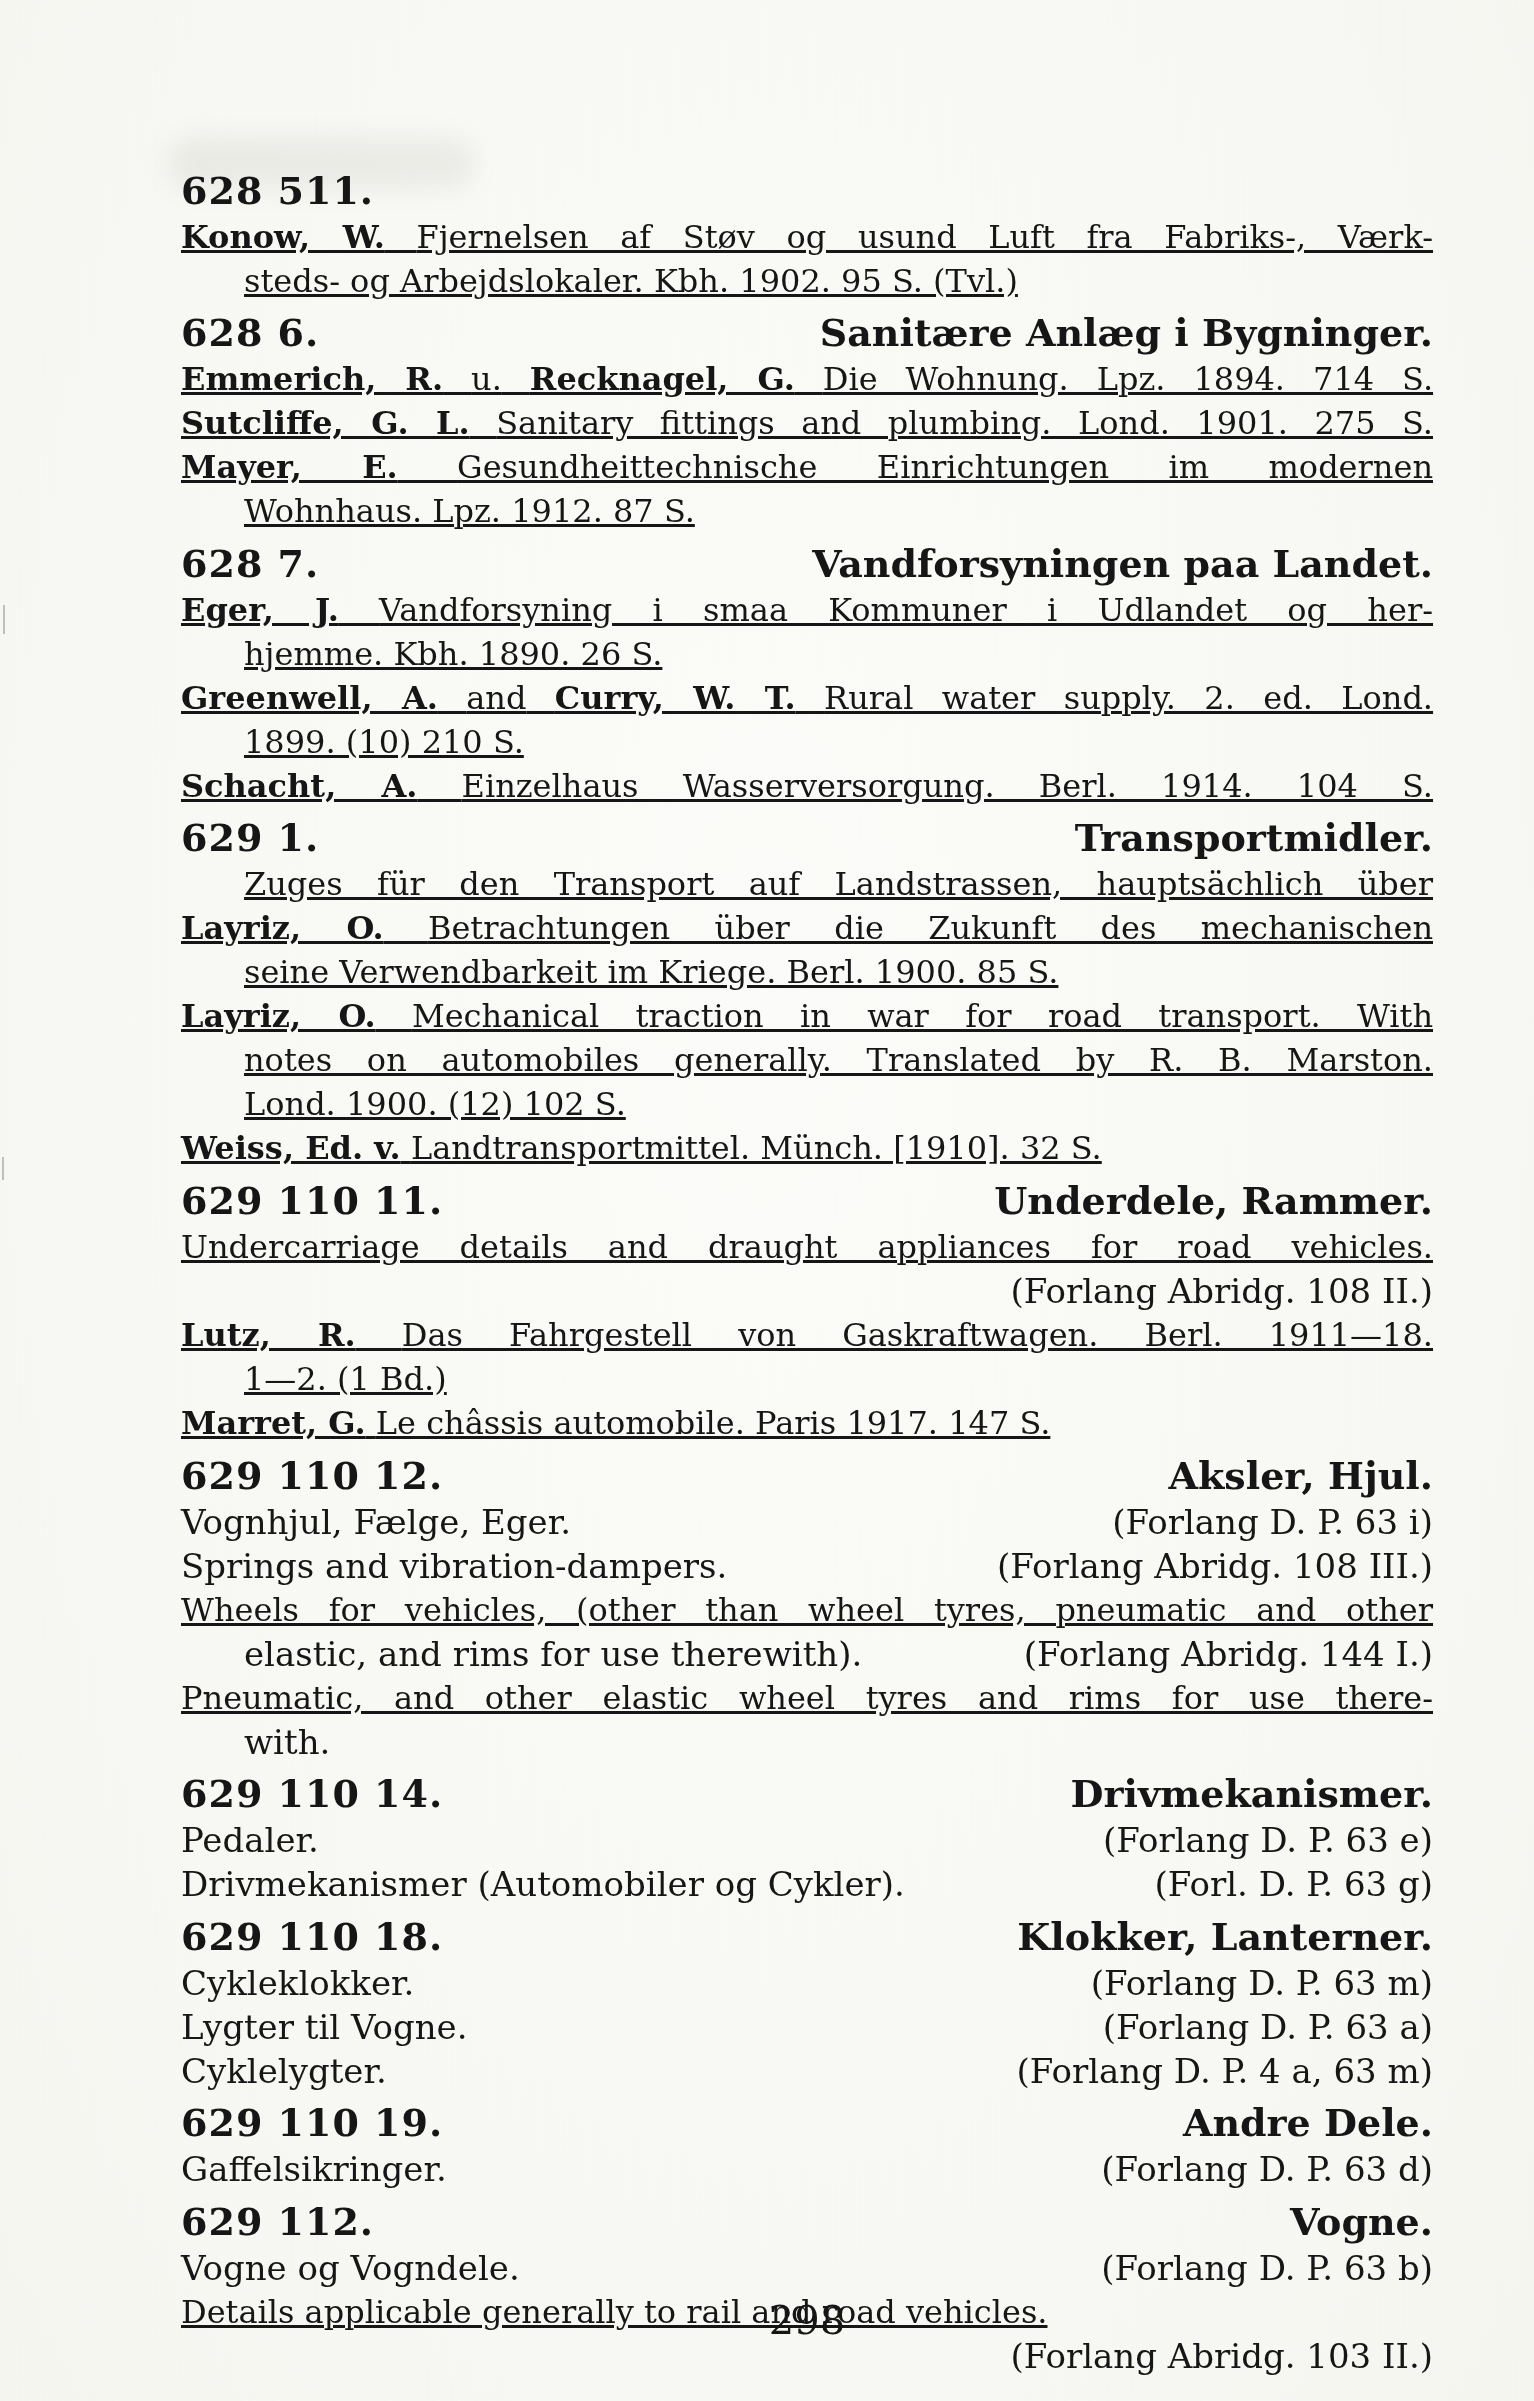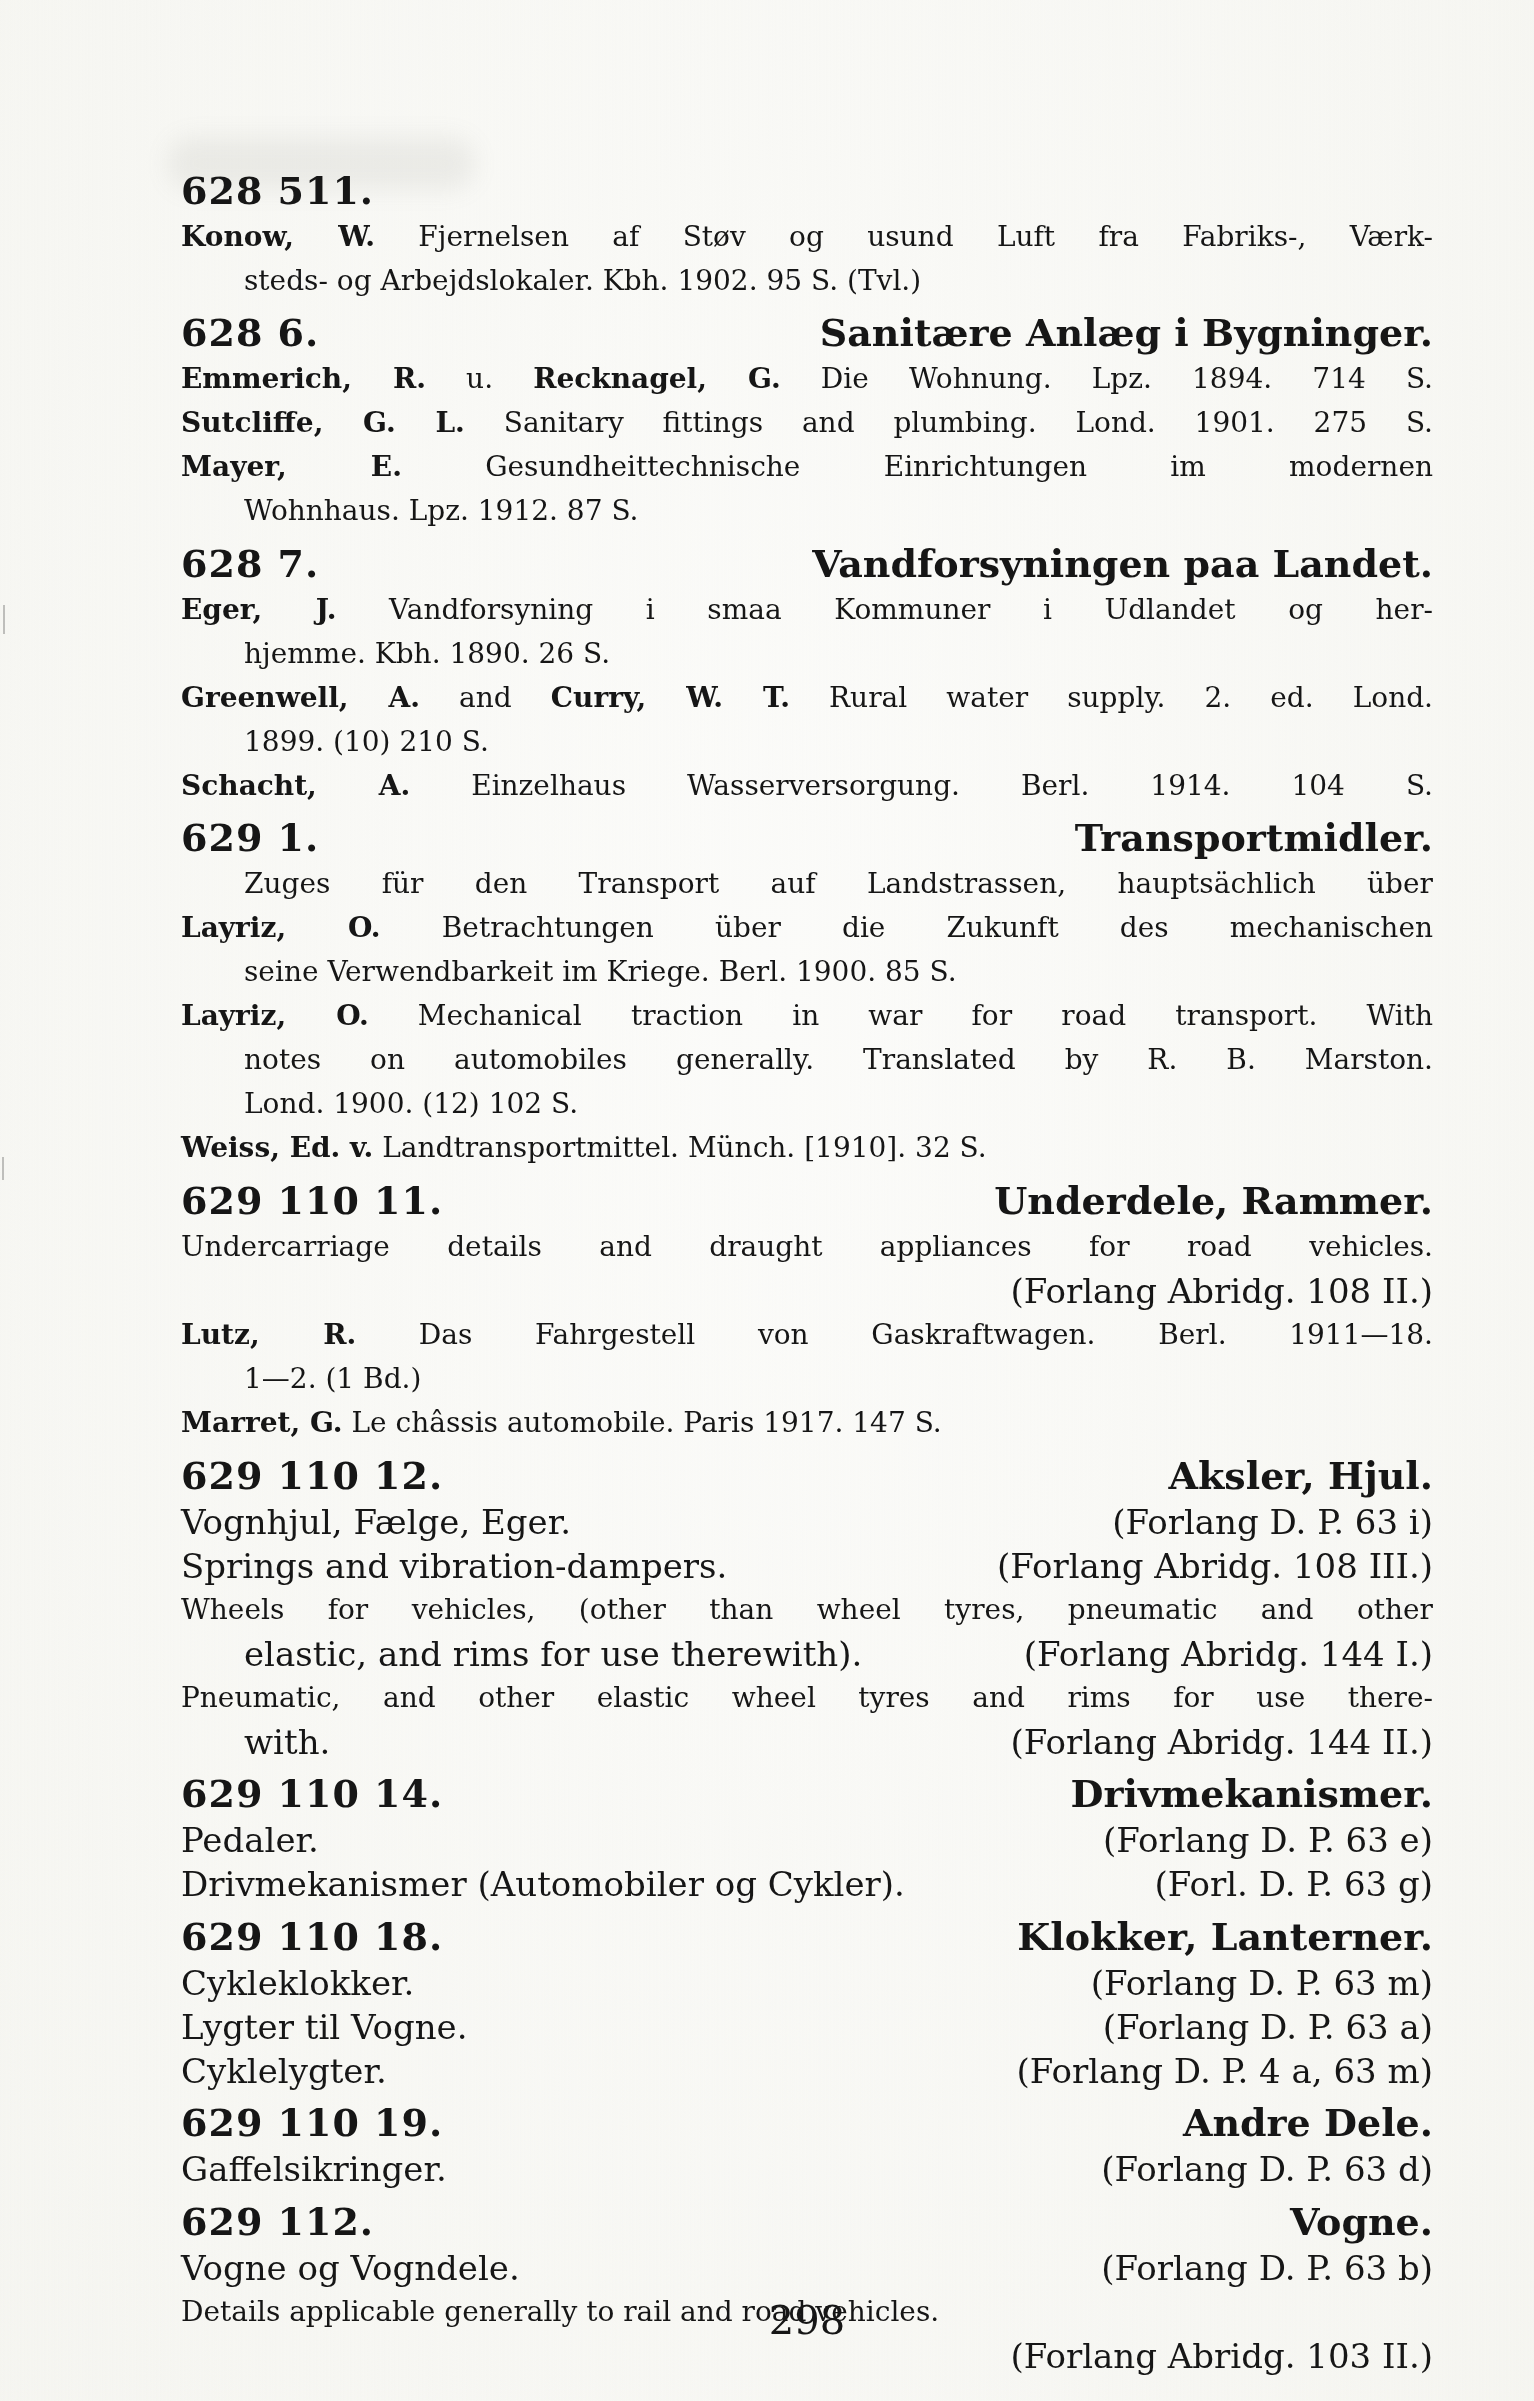--- a/index.html
+++ b/index.html
@@ -27,21 +27,21 @@
     border-radius: 24px;
   }
   .speck { position: absolute; background: #555; opacity: .35; }
   .content {
     position: absolute;
     left: 177px;
     top: 158px;
     width: 1260px;
   }
   .row { margin: 4px; }
-  .line { font-size: 28px; line-height: 40px; }
+  .line { font-size: 32px; line-height: 40px; text-decoration: underline; }
   .just { text-align: justify; text-align-last: justify; }
   .ind  { padding-left: 63px; }
   .head {
     display: flex;
     justify-content: space-between;
     align-items: baseline;
     font-weight: bold;
     font-size: 38px;
     line-height: 44px;
     margin-top: 10.6px;
@@ -205,21 +205,20 @@
     </p>
     <div class="row pair ind">
       <span class="lt">elastic, and rims for use therewith).</span>
       <span class="rt">(Forlang Abridg. 144 I.)</span>
     </div>
     <p class="row line just">
       <span>Pneumatic, and other elastic wheel tyres and rims for use there-</span>
     </p>
     <div class="row pair ind">
       <span class="lt">with.</span>
-      <span class="rt">(Forlang Abridg. 144 II.)</span>
     </div>
 
     <div class="row head">
       <span class="code">629 110 14.</span>
       <span class="stitle">Drivmekanismer.</span>
     </div>
     <div class="row pair">
       <span class="lt">Pedaler.</span>
       <span class="rt">(Forlang D. P. 63 e)</span>
     </div>

